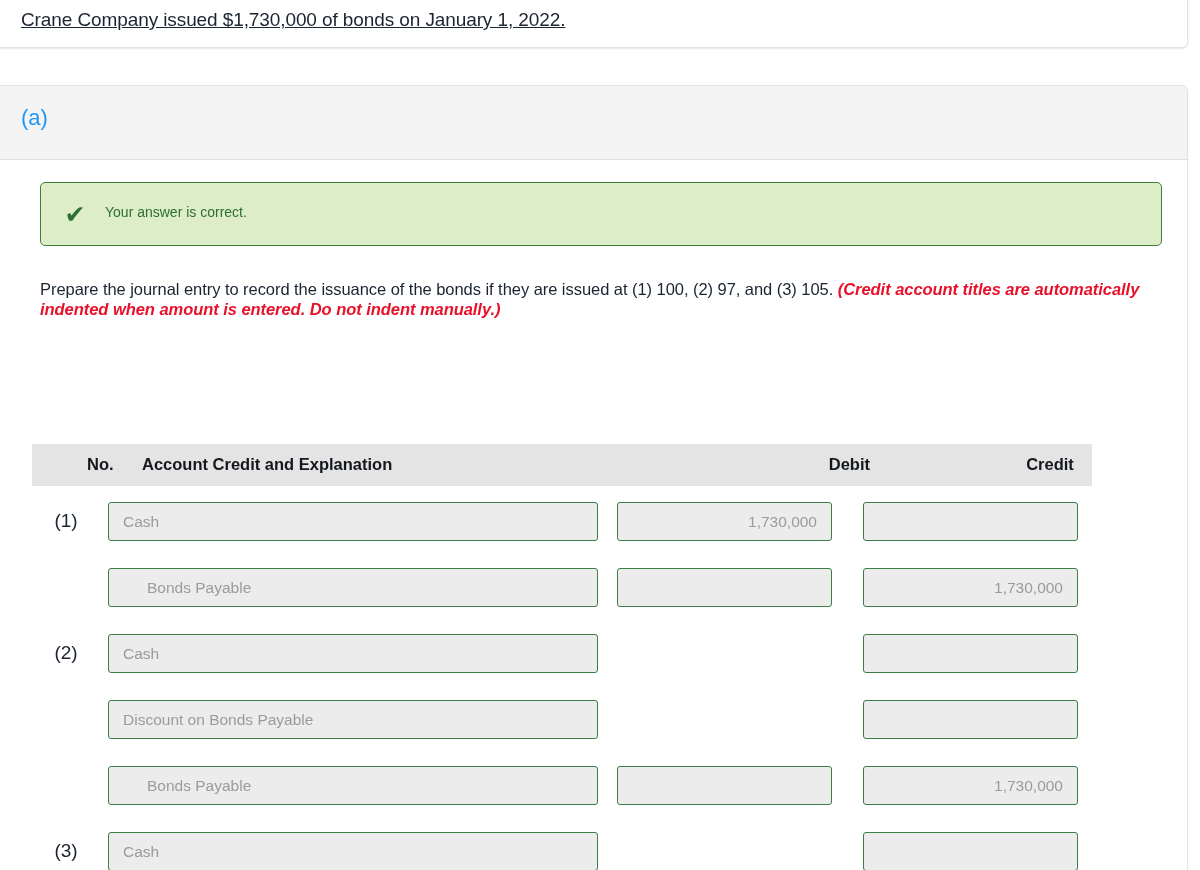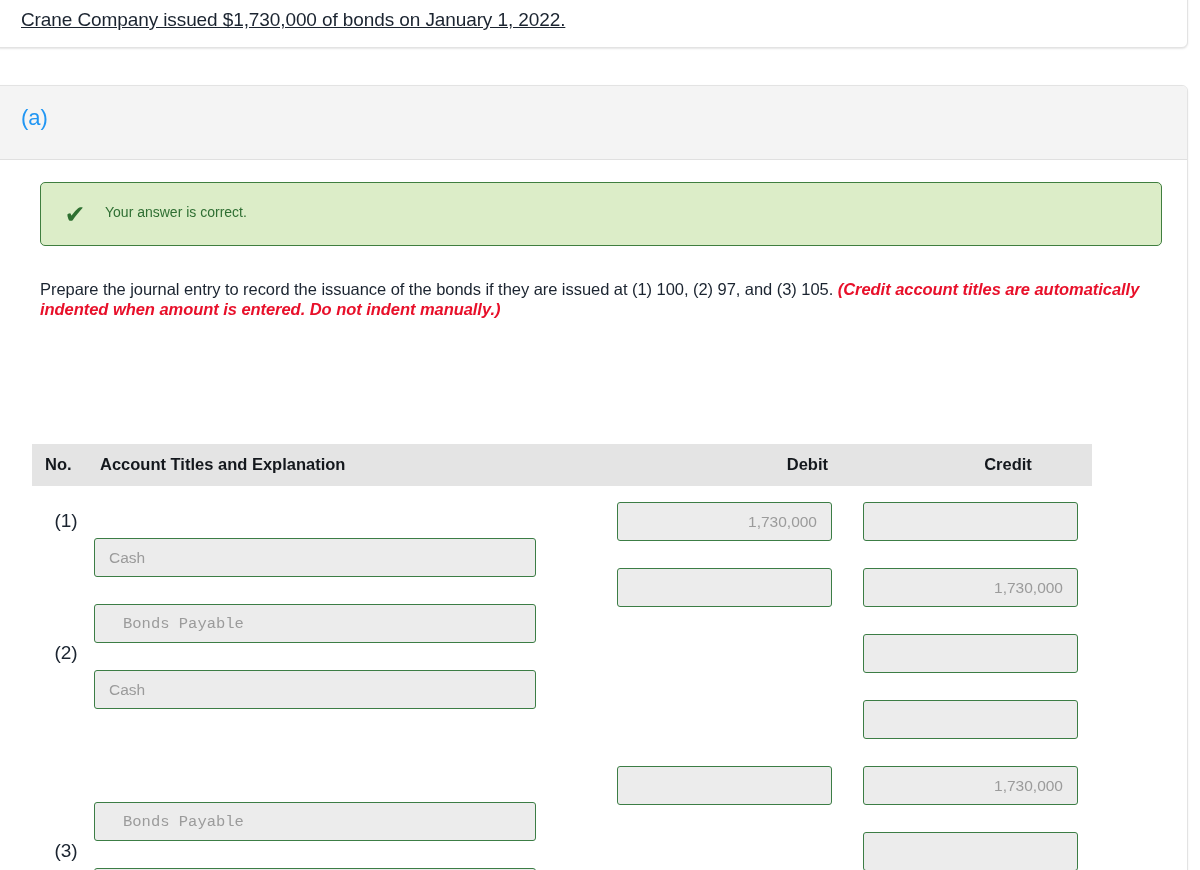--- a/index.html
+++ b/index.html
@@ -148,20 +148,21 @@
     width: 1060px;
     height: 42px;
     background: #e4e4e4;
   }
   .th {
     position: absolute;
     top: 11px;
     font-size: 16.5px;
     font-weight: bold;
     color: #14181d;
+    margin-left: 42px;
   }
   .th-no      { left: 13px; }
   .th-account { left: 68px; }
   .th-debit   { left: 660px; width: 136px; text-align: right; }
   .th-credit  { left: 908px; width: 136px; text-align: center; }
 
   .rows {
     position: absolute;
     left: 0;
     top: 337px;
@@ -188,27 +189,26 @@
     background: #ececec;
     border: 1.5px solid #3c7d45;
     border-radius: 3px;
     box-sizing: border-box;
     display: flex;
     align-items: center;
     font-size: 15.5px;
     color: #9b9b9b;
   }
   .fld-account {
-    left: 62px;
-    width: 442px;
+    left: 76px;
+    width: 490px;
     padding-left: 14px;
     justify-content: flex-start;
-    margin-top: 36px;
-  }
-  .fld-account.indent { padding-left: 28px; font-family: Liberation Mono, monospace; }
+  }
+  .fld-account.indent { padding-left: 38px; }
   .fld-debit {
     left: 585px;
     width: 215px;
     padding-right: 14px;
     justify-content: flex-end;
   }
   .fld-credit {
     left: 831px;
     width: 215px;
     padding-right: 14px;
@@ -237,21 +237,21 @@
         <div class="alert-text">Your answer is correct.</div>
       </div>
 
       <div class="instructions">
         <span>Prepare the journal entry to record the issuance of the bonds if they are issued at (1) 100, (2) 97, and (3) 105. </span><span class="emph">(Credit account titles are automatically indented when amount is entered. Do not indent manually.)</span>
       </div>
 
       <div class="table-wrap">
         <div class="thead">
           <div class="th th-no">No.</div>
-          <div class="th th-account">Account Titles and Explanation</div>
+          <div class="th th-account">Account Credit and Explanation</div>
           <div class="th th-debit">Debit</div>
           <div class="th th-credit">Credit</div>
         </div>
         <div class="rows" id="rows-container">
             <div class="jrow">
               <div class="rownum">(1)</div>
               <div class="fld fld-account">Cash</div>
               <div class="fld fld-debit">1,730,000</div>
               <div class="fld fld-credit"></div>
             </div>
@@ -261,20 +261,21 @@
               <div class="fld fld-debit"></div>
               <div class="fld fld-credit">1,730,000</div>
             </div>
             <div class="jrow">
               <div class="rownum">(2)</div>
               <div class="fld fld-account">Cash</div>
               <div class="fld fld-credit"></div>
             </div>
             <div class="jrow">
               <div class="rownum"></div>
+              <div class="fld fld-account">Discount on Bonds Payable</div>
               <div class="fld fld-credit"></div>
             </div>
             <div class="jrow">
               <div class="rownum"></div>
               <div class="fld fld-account indent">Bonds Payable</div>
               <div class="fld fld-debit"></div>
               <div class="fld fld-credit">1,730,000</div>
             </div>
             <div class="jrow">
               <div class="rownum">(3)</div>

